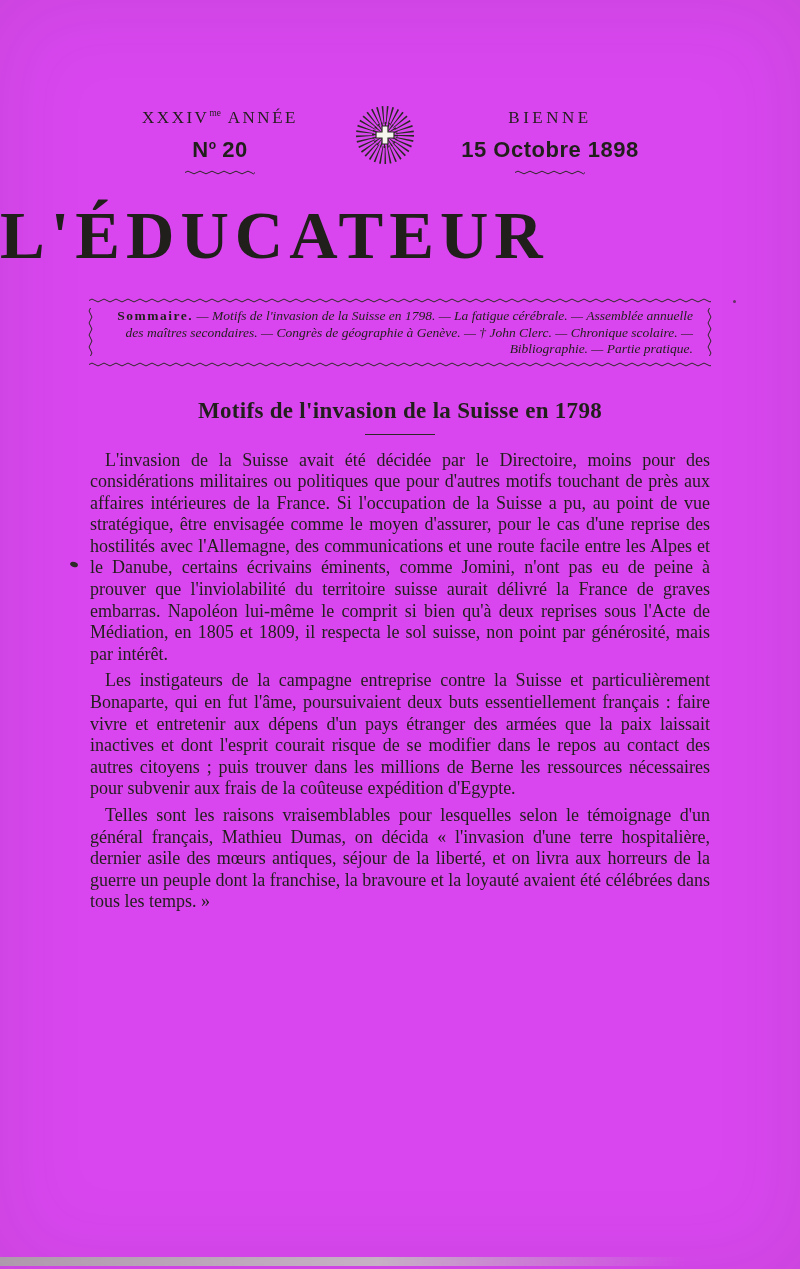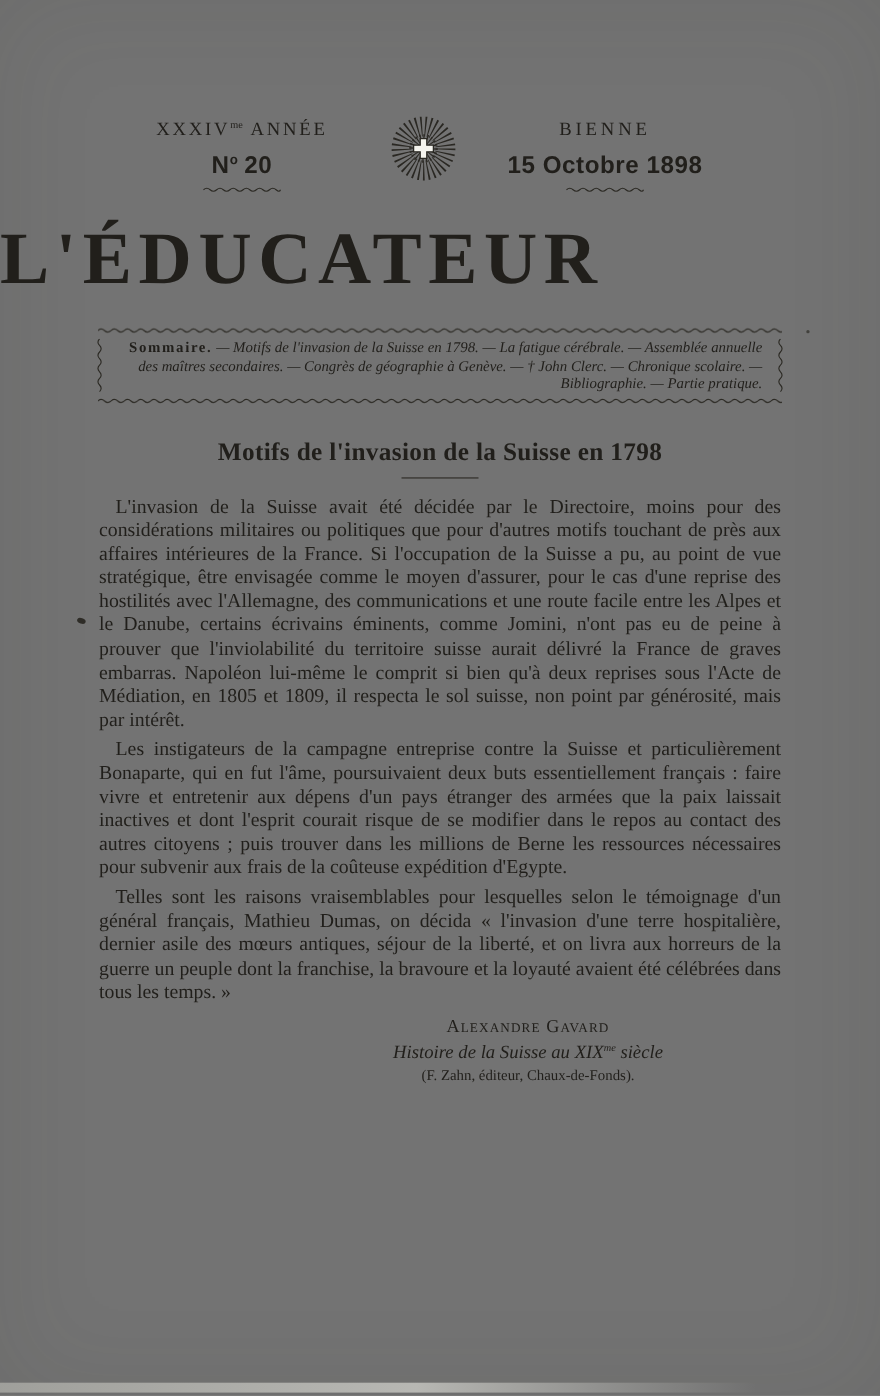--- a/index.html
+++ b/index.html
@@ -5,21 +5,21 @@
   * { box-sizing: border-box; }
   html, body { margin: 0; padding: 0; }
   body {
     width: 800px; height: 1269px;
     background: #e7e6e1;
     font-family: "Liberation Serif", serif;
   }
   .page {
     position: relative;
     width: 800px; height: 1269px;
-    background: #737373;
+    background: #d946ef;
     color: #211f1b;
     overflow: hidden;
     box-shadow: inset 0 0 90px rgba(60,55,45,.10);
   }
 
   
   .header-row {
     display: flex;
     padding: 108px 95px 0 95px;
     align-items: flex-start;
@@ -194,26 +194,19 @@
   <div class="article">
     <h2 class="article-title">Motifs de l'invasion de la Suisse en 1798</h2>
     <hr class="title-divider">
 
     <div class="body-text">
       <p>L'invasion de la Suisse avait été décidée par le Directoire, moins pour des considérations militaires ou politiques que pour d'autres motifs touchant de près aux affaires intérieures de la France. Si l'occupation de la Suisse a pu, au point de vue stratégique, être envisagée comme le moyen d'assurer, pour le cas d'une reprise des hostilités avec l'Allemagne, des communications et une route facile entre les Alpes et le Danube, certains écrivains éminents, comme Jomini, n'ont pas eu de peine à prouver que l'inviolabilité du territoire suisse aurait délivré la France de graves embarras. Napoléon lui-même le comprit si bien qu'à deux reprises sous l'Acte de Médiation, en 1805 et 1809, il respecta le sol suisse, non point par générosité, mais par intérêt.</p>
       <p>Les instigateurs de la campagne entreprise contre la Suisse et particulièrement Bonaparte, qui en fut l'âme, poursuivaient deux buts essentiellement français : faire vivre et entretenir aux dépens d'un pays étranger des armées que la paix laissait inactives et dont l'esprit courait risque de se modifier dans le repos au contact des autres citoyens ; puis trouver dans les millions de Berne les ressources nécessaires pour subvenir aux frais de la coûteuse expédition d'Egypte.</p>
       <p>Telles sont les raisons vraisemblables pour lesquelles selon le témoignage d'un général français, Mathieu Dumas, on décida « l'invasion d'une terre hospitalière, dernier asile des mœurs antiques, séjour de la liberté, et on livra aux horreurs de la guerre un peuple dont la franchise, la bravoure et la loyauté avaient été célébrées dans tous les temps. »</p>
     </div>
 
-    <div class="signature">
-      <div class="signature-author">Alexandre Gavard</div>
-      <div class="signature-work">
-        <span>Histoire de la Suisse au XIX</span><sup>me</sup><span> siècle</span>
-      </div>
-      <div class="signature-publisher">(F. Zahn, éditeur, Chaux-de-Fonds).</div>
-    </div>
   </div>
 
   <div class="ink-speck speck-1"></div>
   <div class="ink-speck speck-2"></div>
   <div class="scan-edge-band"></div>
 
 </div>
 
 </body></html>

